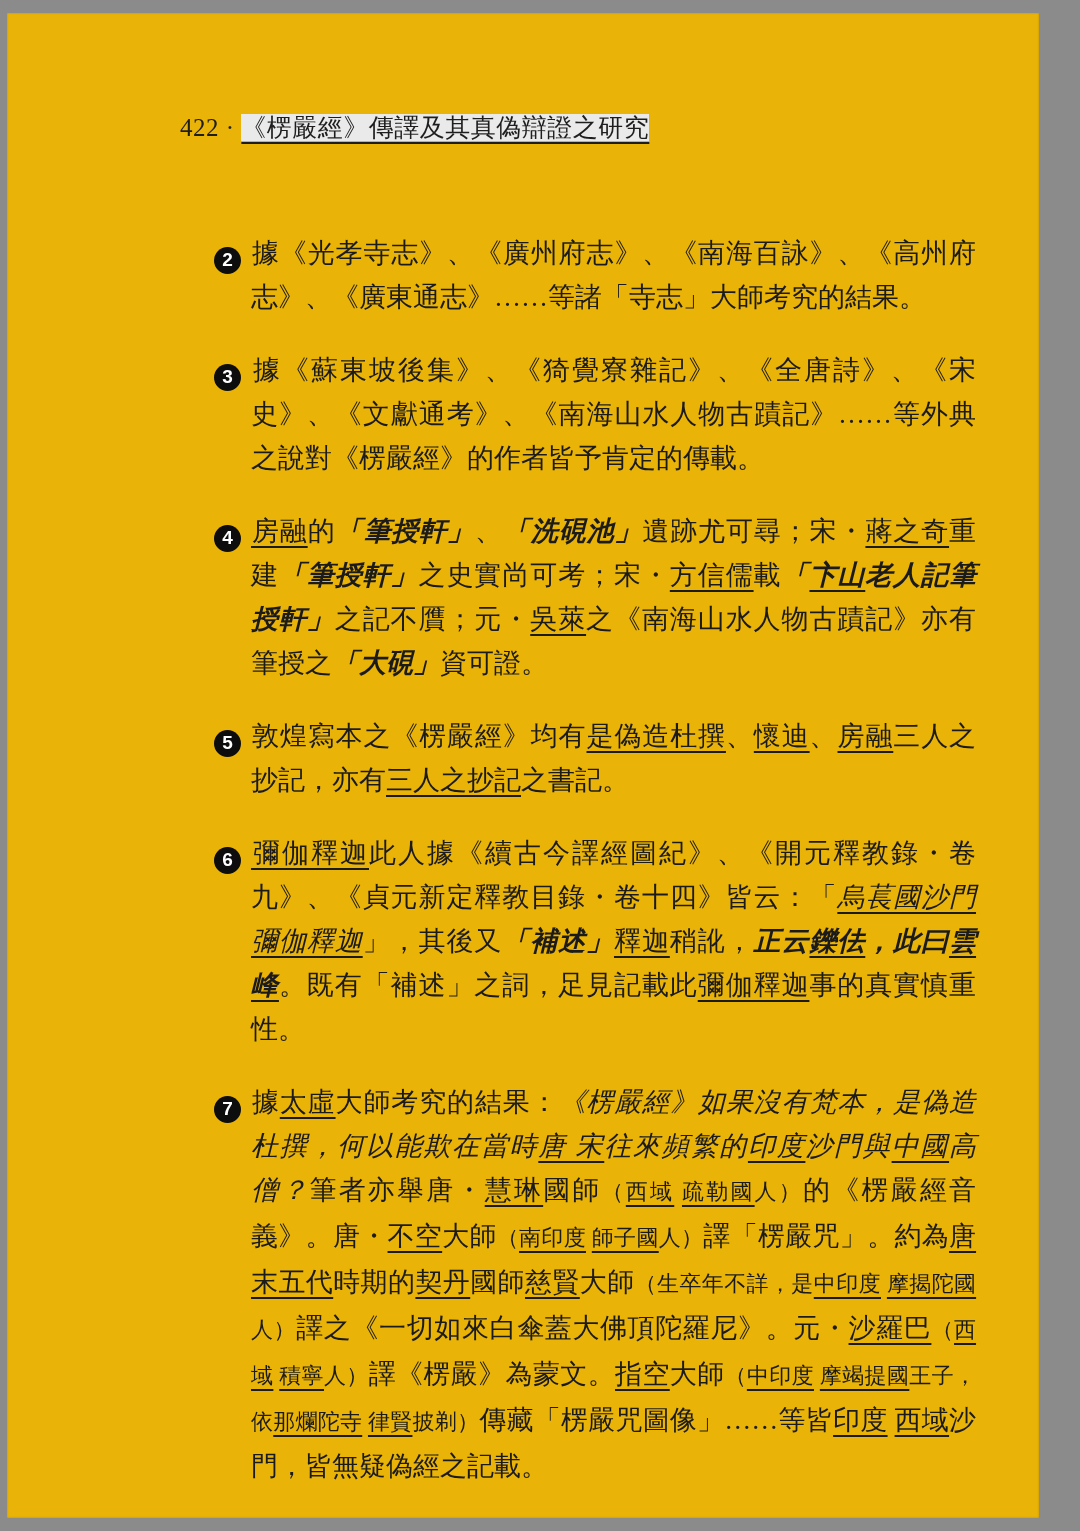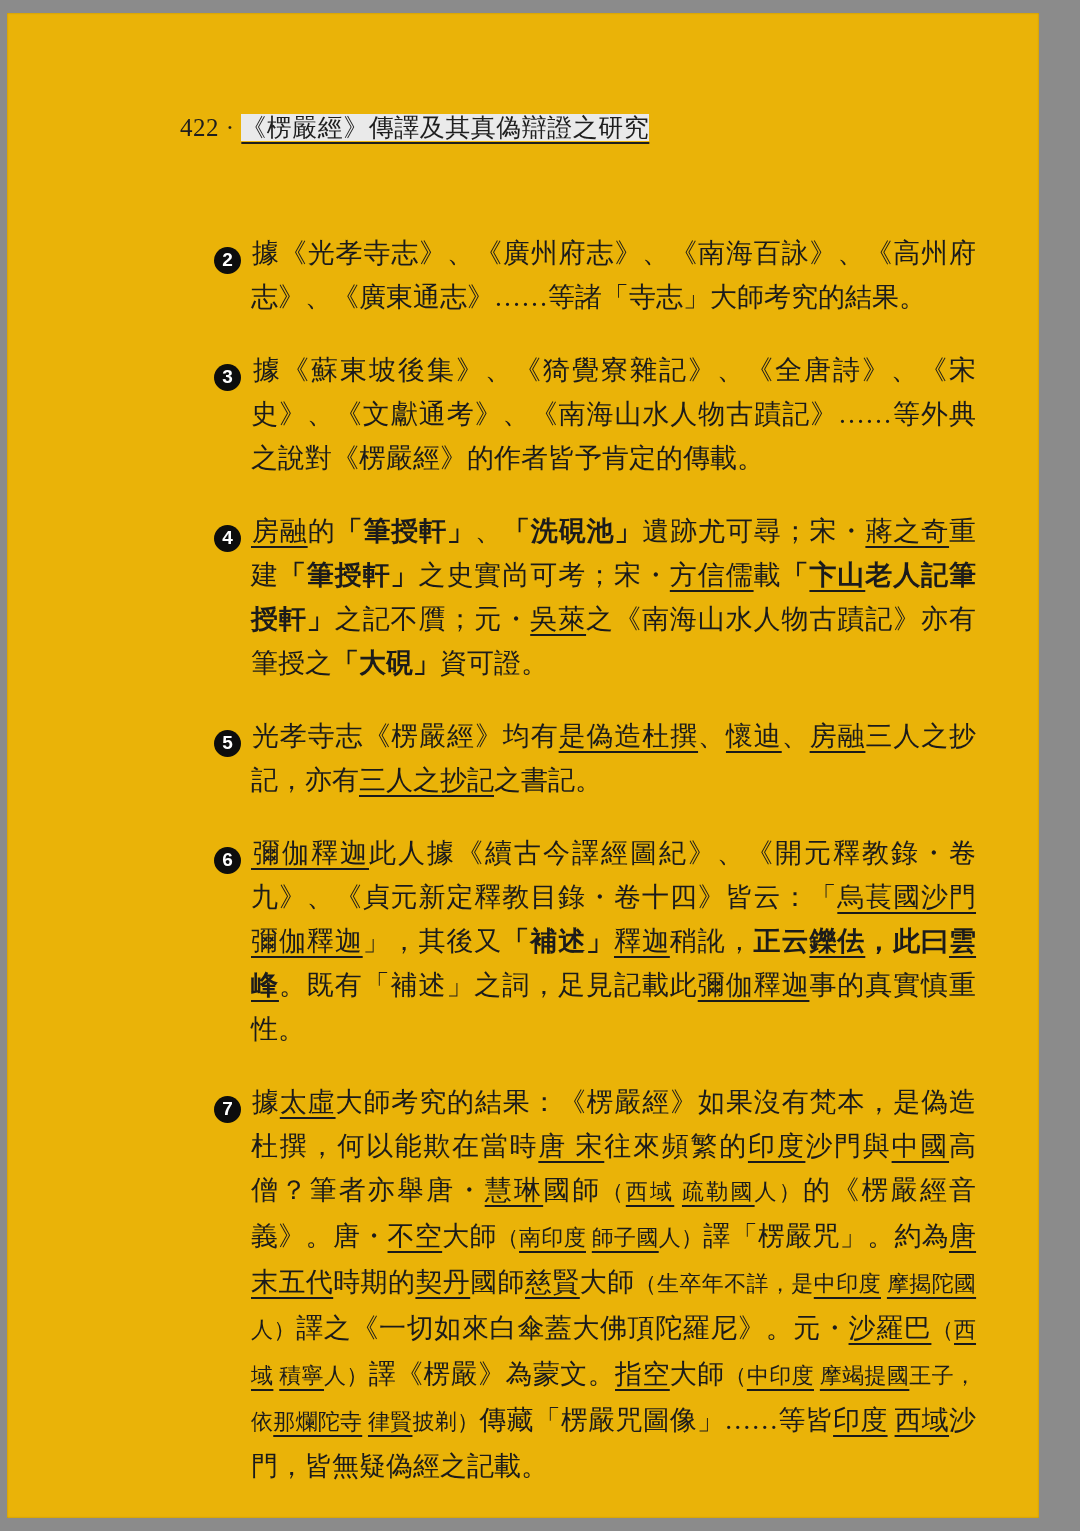--- a/index.html
+++ b/index.html
@@ -58,33 +58,33 @@
     font-size: 19px;
     font-weight: bold;
     vertical-align: -4px;
     text-indent: 0;
   }
   .u {
     text-decoration: underline;
     text-underline-offset: 6px;
     text-decoration-thickness: 1.5px;
   }
-  .k { }
+  .k { font-style: italic; }
   .b { font-weight: bold; }
   .s { font-size: 22px; }
 </style>
 </head>
 <body>
 
 <div class="scan-page">
   <div class="page-header">
     <span>422 · </span><span class="header-title">《楞嚴經》傳譯及其真偽辯證之研究</span>
   </div>
   <div class="content">
       <div class="item"><span class="badge">2</span><span>據《光孝寺志》、《廣州府志》、《南海百詠》、《高州府志》、《廣東通志》……等諸「寺志」大師考究的結果。</span></div>
       <div class="item"><span class="badge">3</span><span>據《蘇東坡後集》、《猗覺寮雜記》、《全唐詩》、《宋史》、《文獻通考》、《南海山水人物古蹟記》……等外典之說對《楞嚴經》的作者皆予肯定的傳載。</span></div>
       <div class="item"><span class="badge">4</span><span class="u">房融</span><span>的</span><span class="k b">「筆授軒」</span><span>、</span><span class="k b">「洗硯池」</span><span>遺跡尤可尋；宋・</span><span class="u">蔣之奇</span><span>重建</span><span class="k b">「筆授軒」</span><span>之史實尚可考；宋・</span><span class="u">方信儒</span><span>載</span><span class="k b">「</span><span class="u k b">卞山</span><span class="k b">老人記筆授軒」</span><span>之記不贋；元・</span><span class="u">吳萊</span><span>之《南海山水人物古蹟記》亦有筆授之</span><span class="k b">「大硯」</span><span>資可證。</span></div>
-      <div class="item"><span class="badge">5</span><span>光孝寺志《楞嚴經》均有</span><span class="u">是偽造杜撰</span><span>、</span><span class="u">懷迪</span><span>、</span><span class="u">房融</span><span>三人之抄記，亦有</span><span class="u">三人之抄記</span><span>之書記。</span></div>
+      <div class="item"><span class="badge">5</span><span>敦煌寫本之《楞嚴經》均有</span><span class="u">是偽造杜撰</span><span>、</span><span class="u">懷迪</span><span>、</span><span class="u">房融</span><span>三人之抄記，亦有</span><span class="u">三人之抄記</span><span>之書記。</span></div>
       <div class="item"><span class="badge">6</span><span class="u">彌伽釋迦</span><span>此人據《續古今譯經圖紀》、《開元釋教錄・卷九》、《貞元新定釋教目錄・卷十四》皆云：「</span><span class="u k">烏萇國沙門彌伽釋迦</span><span>」，其後又</span><span class="k b">「補述」</span><span class="u">釋迦</span><span>稍訛，</span><span class="k b">正云</span><span class="u k b">鑠佉</span><span class="k b">，此曰</span><span class="u k b">雲峰</span><span>。既有「補述」之詞，足見記載此</span><span class="u">彌伽釋迦</span><span>事的真實慎重性。</span></div>
       <div class="item"><span class="badge">7</span><span>據</span><span class="u">太虛</span><span>大師考究的結果：</span><span class="k">《楞嚴經》如果沒有梵本，是偽造杜撰，何以能欺在當時</span><span class="u k">唐 宋</span><span class="k">往來頻繁的</span><span class="u k">印度</span><span class="k">沙門與</span><span class="u k">中國</span><span class="k">高僧？</span><span>筆者亦舉唐・</span><span class="u">慧琳</span><span>國師</span><span class="s">（</span><span class="u s">西域</span><span class="s"> </span><span class="u s">疏勒國</span><span class="s">人）</span><span>的《楞嚴經音義》。唐・</span><span class="u">不空</span><span>大師</span><span class="s">（</span><span class="u s">南印度</span><span class="s"> </span><span class="u s">師子國</span><span class="s">人）</span><span>譯「楞嚴咒」。約為</span><span class="u">唐末五代</span><span>時期的</span><span class="u">契丹</span><span>國師</span><span class="u">慈賢</span><span>大師</span><span class="s">（生卒年不詳，是</span><span class="u s">中印度</span><span class="s"> </span><span class="u s">摩揭陀國</span><span class="s">人）</span><span>譯之《一切如來白傘蓋大佛頂陀羅尼》。元・</span><span class="u">沙羅巴</span><span class="s">（</span><span class="u s">西域</span><span class="s"> </span><span class="u s">積寧</span><span class="s">人）</span><span>譯《楞嚴》為蒙文。</span><span class="u">指空</span><span>大師</span><span class="s">（</span><span class="u s">中印度</span><span class="s"> </span><span class="u s">摩竭提國</span><span class="s">王子，依</span><span class="u s">那爛陀寺</span><span class="s"> </span><span class="u s">律賢</span><span class="s">披剃）</span><span>傳藏「楞嚴咒圖像」……等皆</span><span class="u">印度</span><span> </span><span class="u">西域</span><span>沙門，皆無疑偽經之記載。</span></div>
       <div class="item"></div>
     </div>
 </div>
 
 </body></html>

